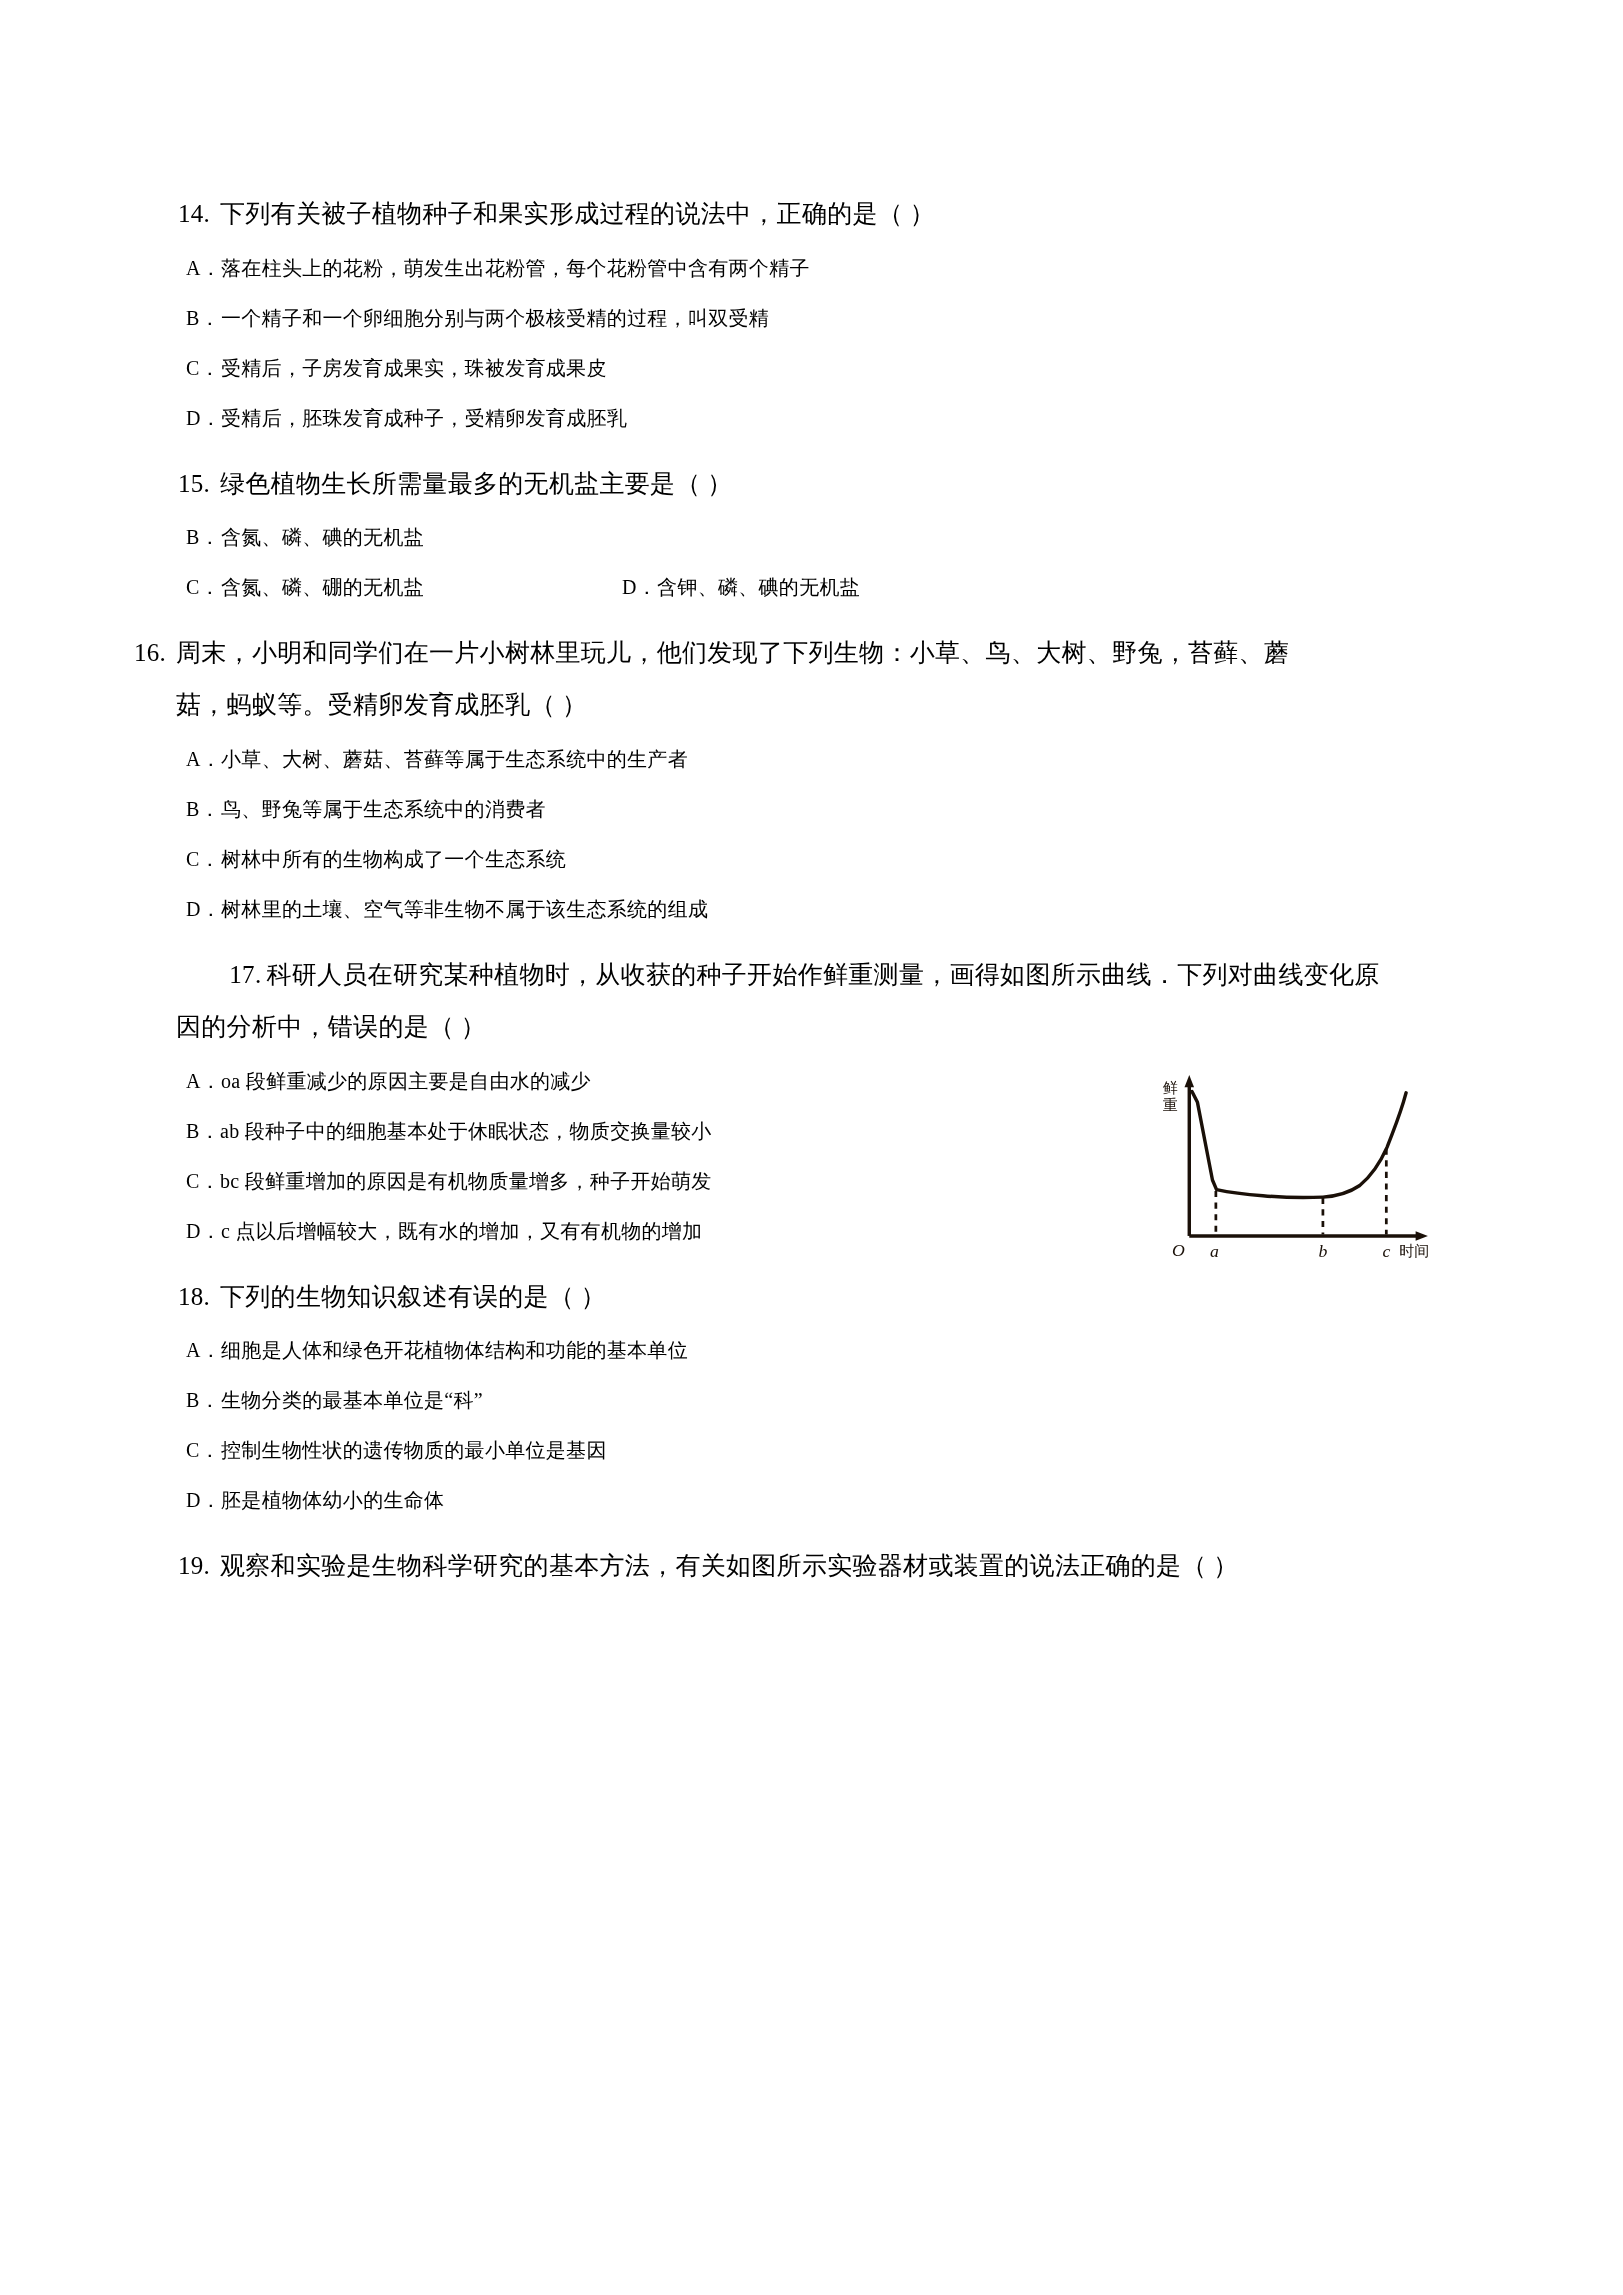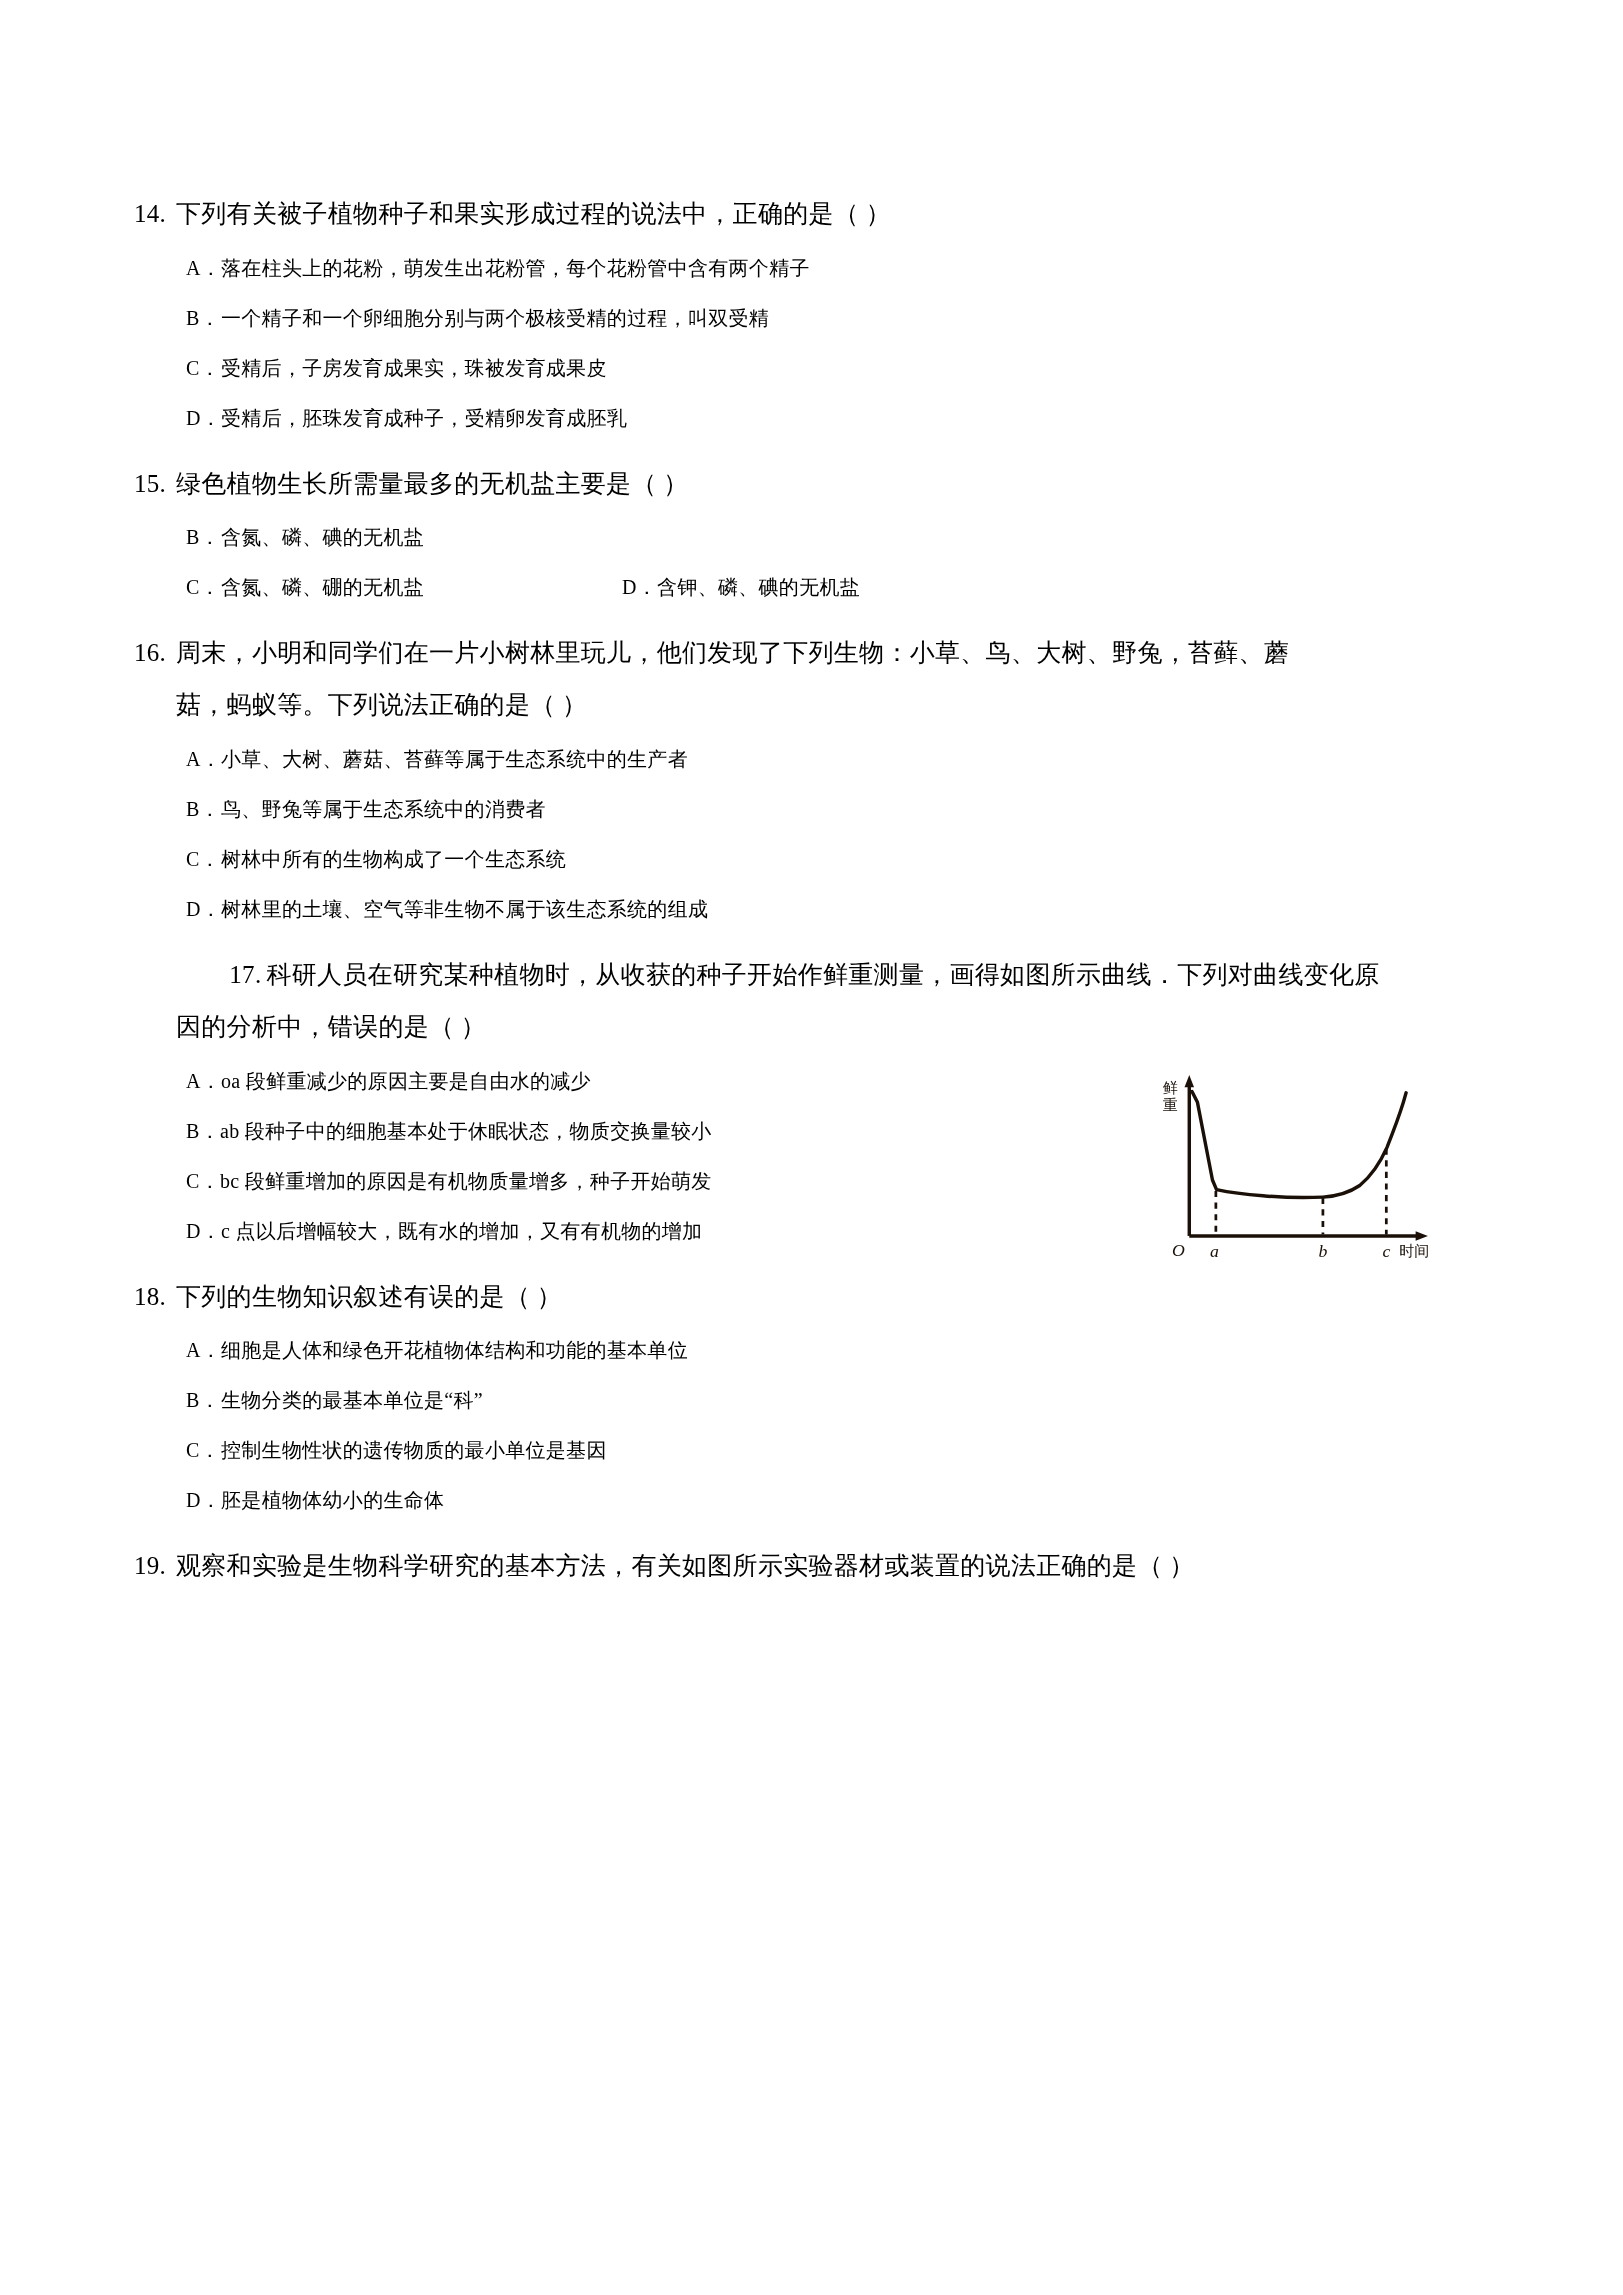--- a/index.html
+++ b/index.html
@@ -37,20 +37,21 @@
     display: block;
     font-size: 25px;
     line-height: 52px;
     letter-spacing: 0.3px;
     white-space: nowrap;
   }
   .q-stem .q-num {
     display: inline-block;
     min-width: 42px;
     font-family: "Liberation Serif", "DejaVu Serif", serif;
+    margin-left: 44px;
   }
   .q-stem-wrap {
     font-size: 25px;
     line-height: 52px;
     letter-spacing: 0.3px;
   }
   .q-stem-wrap .q-num {
     display: inline-block;
     min-width: 42px;
   }
@@ -168,21 +169,21 @@
           </div>
         </div>
       </div>
     </div>
 
     <div class="question">
       <div class="q-stem-wrap">
         <div style="white-space:nowrap;">
           <span class="q-num">16.</span><span>周末，小明和同学们在一片小树林里玩儿，他们发现了下列生物：小草、鸟、大树、野兔，苔藓、蘑</span>
         </div>
-        <div class="stem-line2">菇，蚂蚁等。下列说法正确的是（       ）</div>
+        <div class="stem-line2">菇，蚂蚁等。受精卵发育成胚乳（       ）</div>
       </div>
       <div class="options">
         <div class="opt">
           <span class="opt-letter">A．</span><span>小草、大树、蘑菇、苔藓等属于生态系统中的生产者</span>
         </div>
         <div class="opt">
           <span class="opt-letter">B．</span><span>鸟、野兔等属于生态系统中的消费者</span>
         </div>
         <div class="opt">
           <span class="opt-letter">C．</span><span>树林中所有的生物构成了一个生态系统</span>

